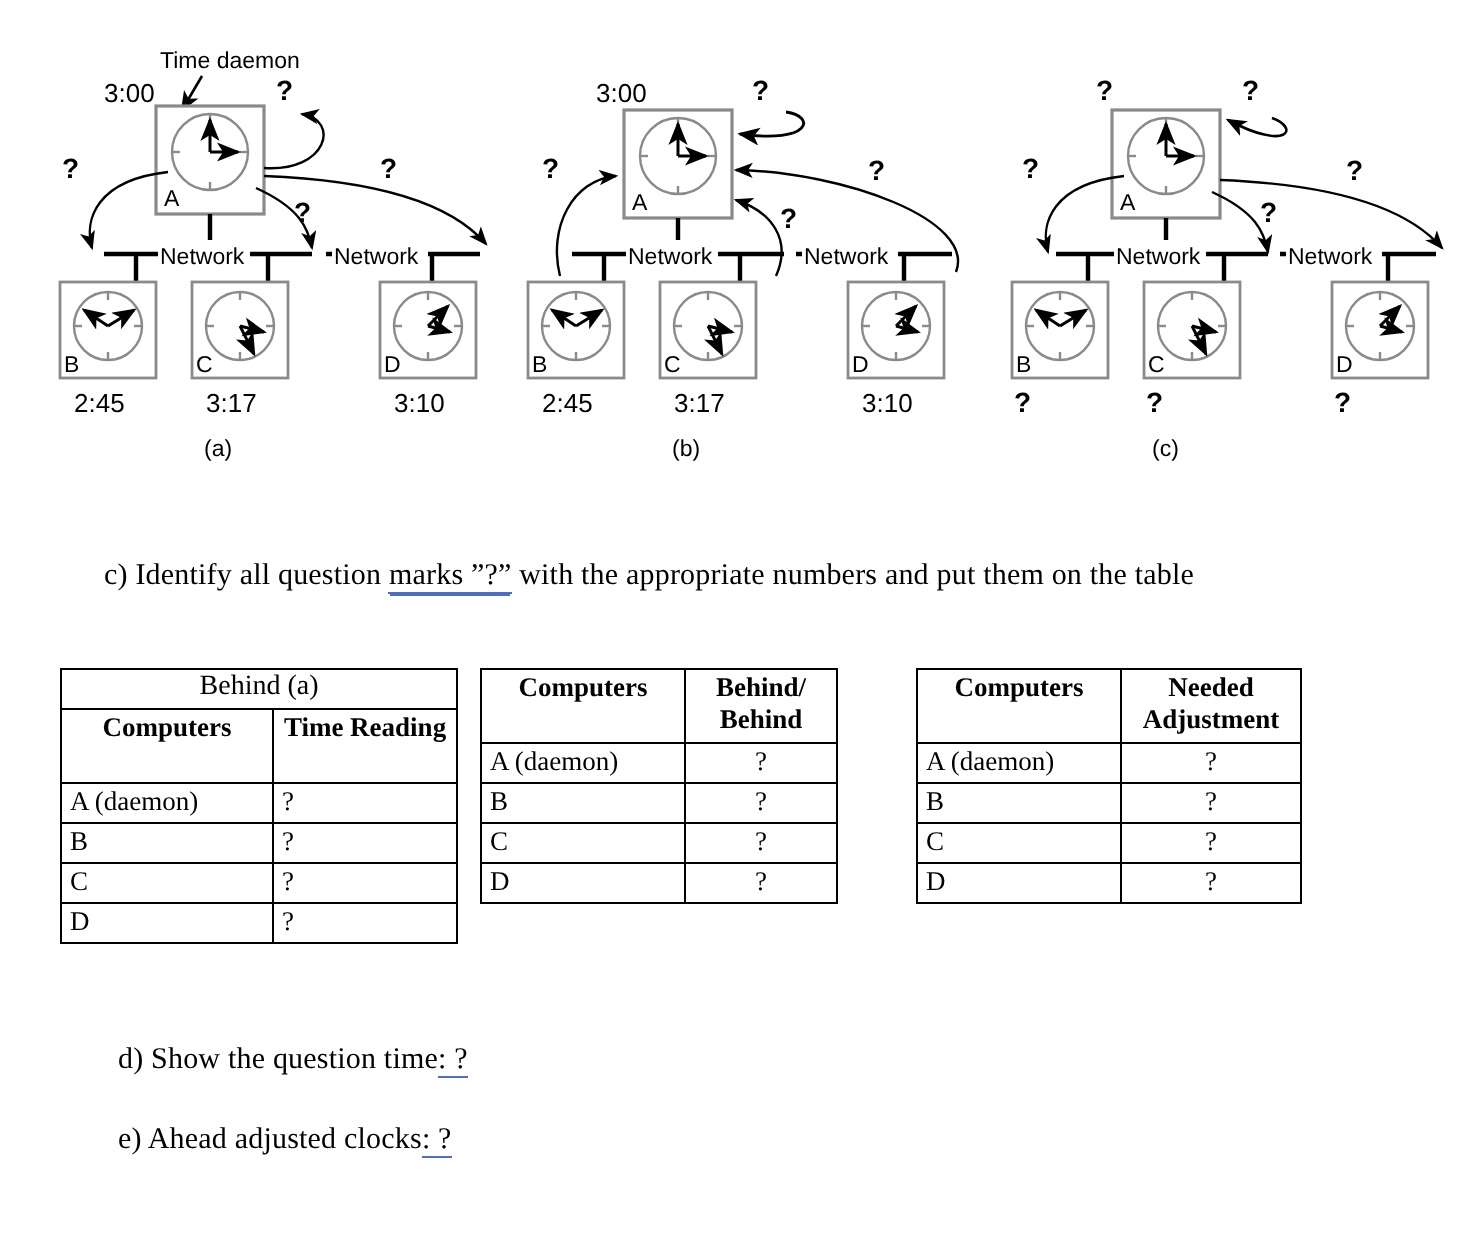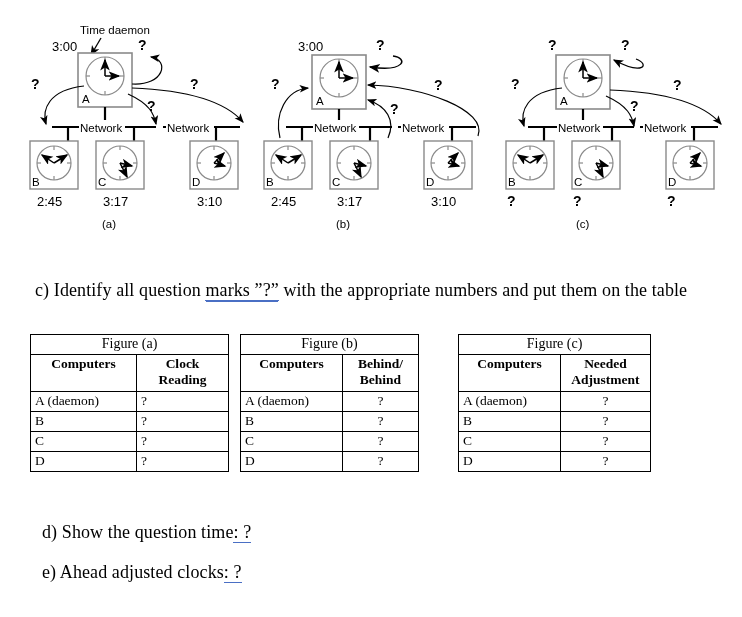--- a/index.html
+++ b/index.html
@@ -31,23 +31,24 @@
     height: 250px;
   }
   .fig-a { left: 18px; }
   .fig-b { left: 256px; }
   .fig-c { left: 492px; }
   .figure svg { display: block; }
 
   .prompt-line {
     position: absolute;
     font-family: "Liberation Serif", serif;
-    font-size: 18px;
+    font-size: 15px;
     white-space: nowrap;
     letter-spacing: 0.1px;
+    margin-left: 17px;
   }
   #q-c { left: 35px; top: 280px; }
   #q-d { left: 42px; top: 522px; }
   #q-e { left: 42px; top: 562px; }
 
   .blue-underline {
     border-bottom: 1px solid #4a6fc4;
     box-shadow: 0 2px 0 -1px #4a6fc4;
     padding-bottom: 0px;
   }
@@ -375,25 +376,25 @@
 
 <div class="tables-row">
 
   <table class="qtable tbl-a">
     <colgroup>
         <col class="c1">
         <col class="c2">
       </colgroup>
     <tbody>
       <tr>
-        <td class="cap" colspan="2">Figure (a)</td>
+        <td class="cap" colspan="2">Behind (a)</td>
       </tr>
       <tr>
         <td class="hdr">Computers</td>
-        <td class="hdr">Clock Reading</td>
+        <td class="hdr">Time Reading</td>
       </tr>
       <tr>
         <td>A (daemon)</td>
         <td class="qm">?</td>
       </tr>
       <tr>
         <td>B</td>
         <td class="qm">?</td>
       </tr>
       <tr>
@@ -407,23 +408,20 @@
     </tbody>
   </table>
 
   <table class="qtable tbl-b">
     <colgroup>
         <col class="c1">
         <col class="c2">
       </colgroup>
     <tbody>
       <tr>
-        <td class="cap" colspan="2">Figure (b)</td>
-      </tr>
-      <tr>
         <td class="hdr">Computers</td>
         <td class="hdr">Behind/ Behind</td>
       </tr>
       <tr>
         <td>A (daemon)</td>
         <td class="qm-center">?</td>
       </tr>
       <tr>
         <td>B</td>
         <td class="qm-center">?</td>
@@ -439,23 +437,20 @@
     </tbody>
   </table>
 
   <table class="qtable tbl-c">
     <colgroup>
         <col class="c1">
         <col class="c2">
       </colgroup>
     <tbody>
       <tr>
-        <td class="cap" colspan="2">Figure (c)</td>
-      </tr>
-      <tr>
         <td class="hdr">Computers</td>
         <td class="hdr">Needed Adjustment</td>
       </tr>
       <tr>
         <td>A (daemon)</td>
         <td class="qm-center">?</td>
       </tr>
       <tr>
         <td>B</td>
         <td class="qm-center">?</td>

